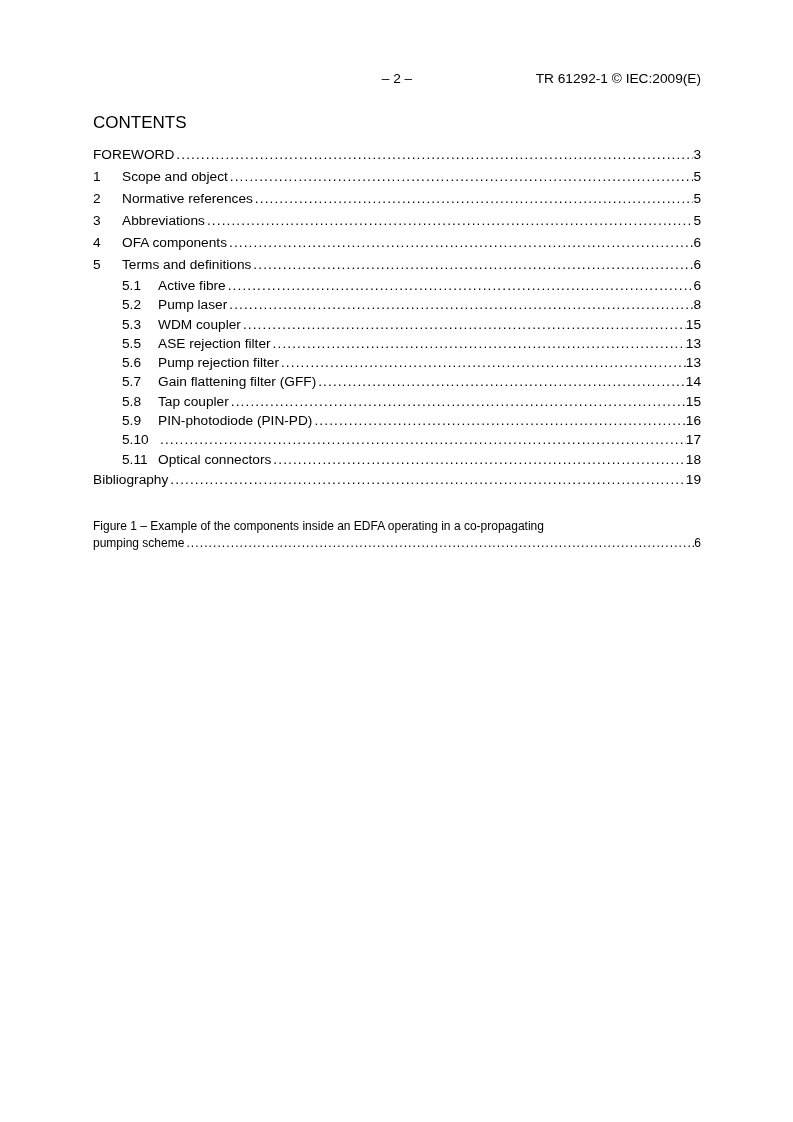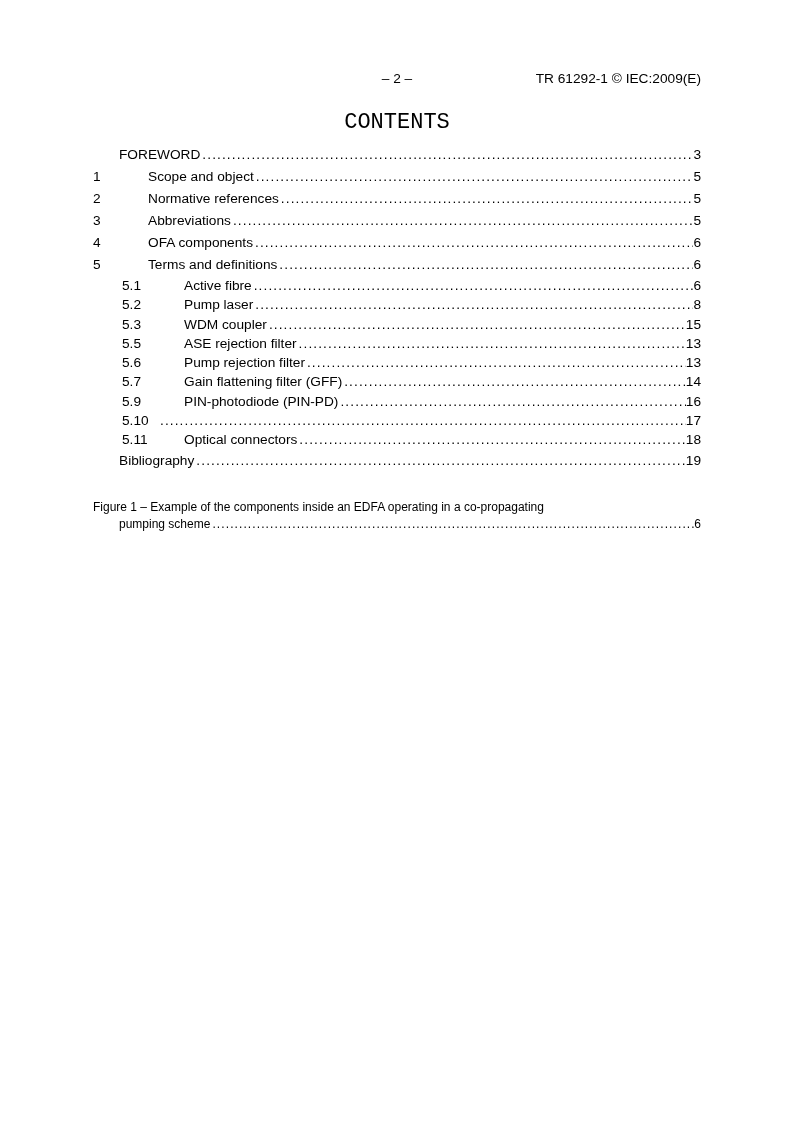--- a/index.html
+++ b/index.html
@@ -29,42 +29,41 @@
   .hdr-right {
     position: absolute;
     right: 0;
     text-align: left;
   }
   .contents-title {
     position: absolute;
     left: 93px;
     top: 113px;
     width: 608px;
-    text-align: center;
-    font-size: 22px;
+    text-align: left;
+    font-size: 17px;
     line-height: 20px;
-    font-family: Liberation Mono, monospace;
   }
   .toc {
     position: absolute;
     left: 93px;
     top: 144px;
     width: 608px;
     font-size: 13.7px;
   }
   .toc-row {
     display: flex;
     align-items: baseline;
     white-space: nowrap;
   }
   .lvl0, .lvl1 { height: 22px; line-height: 22px; }
   .lvl2 { height: 19.3px; line-height: 19.3px; justify-content: center; }
   .lvl1 .num { width: 29px; flex: none; }
   .lvl2 .num { width: 36px; margin-left: 29px; flex: none; }
-  .label { flex: none; margin-left: 26px; }
+  .label { flex: none; }
   .leader {
     flex: 1;
     overflow: hidden;
     text-align: right;
     padding-left: 2px;
     min-width: 10px;
   }
   .leader::after {
     content: "......................................................................................................................................................................................................";
     letter-spacing: 1.1px;
@@ -159,20 +158,26 @@
     <span class="num">5.6</span>
     <span class="label">Pump rejection filter</span>
     <span class="leader"></span>
     <span class="pg">13</span>
   </div>
       <div class="toc-row lvl2">
     <span class="num">5.7</span>
     <span class="label">Gain flattening filter (GFF)</span>
     <span class="leader"></span>
     <span class="pg">14</span>
+  </div>
+      <div class="toc-row lvl2">
+    <span class="num">5.8</span>
+    <span class="label">Tap coupler</span>
+    <span class="leader"></span>
+    <span class="pg">15</span>
   </div>
       <div class="toc-row lvl2">
     <span class="num">5.9</span>
     <span class="label">PIN-photodiode (PIN-PD)</span>
     <span class="leader"></span>
     <span class="pg">16</span>
   </div>
       <div class="toc-row lvl2">
     <span class="num">5.10</span>
     <span class="leader"></span>

